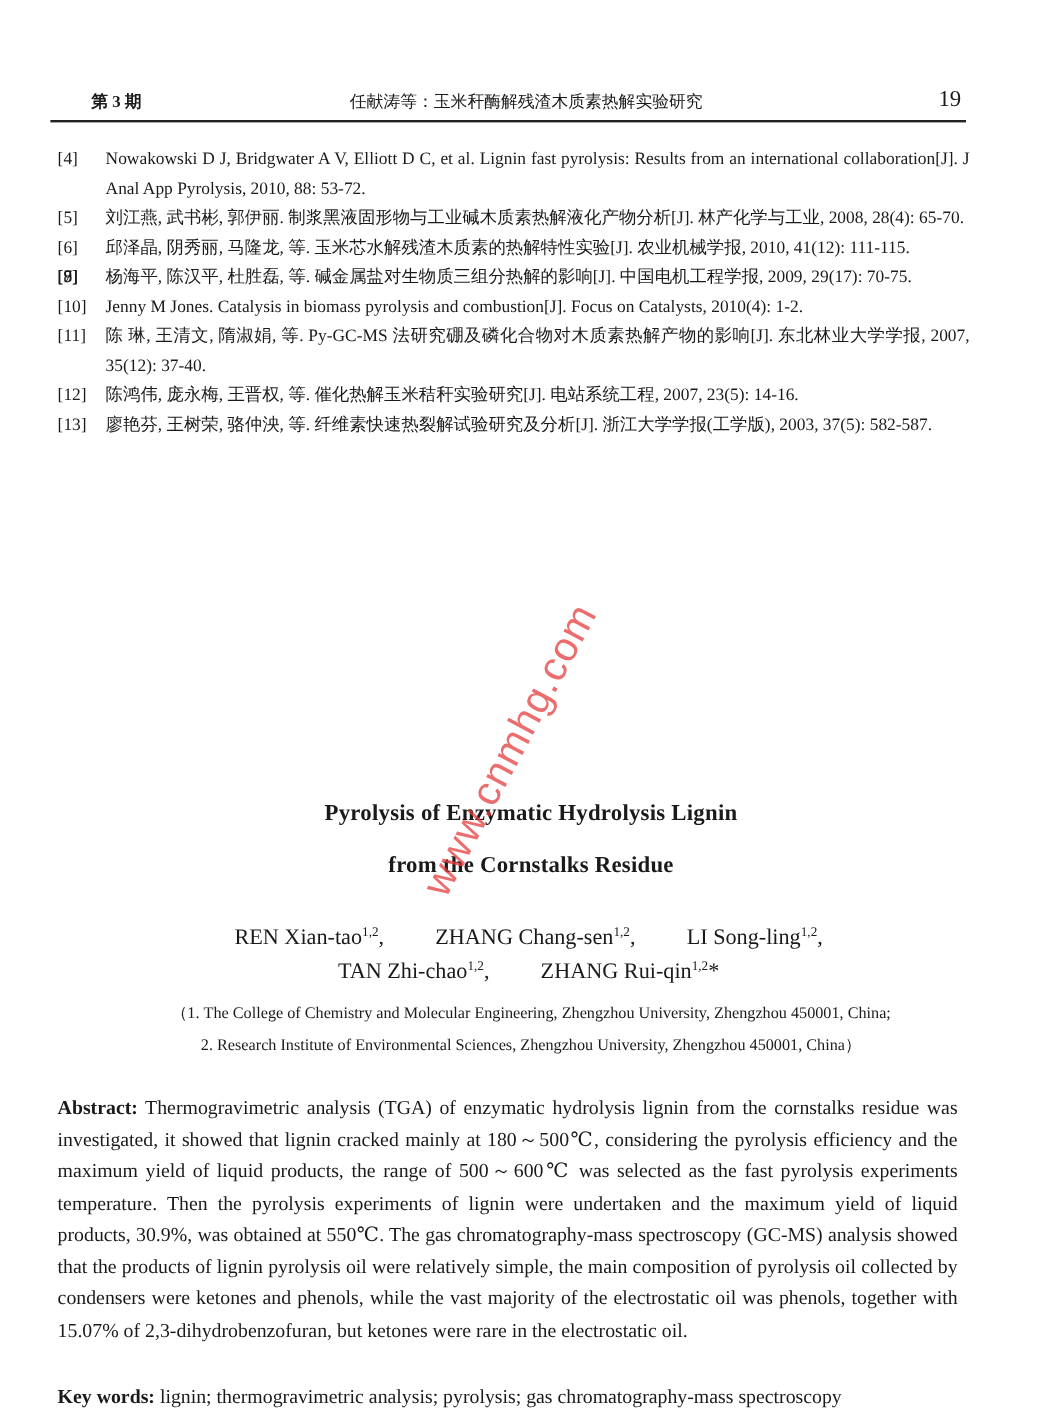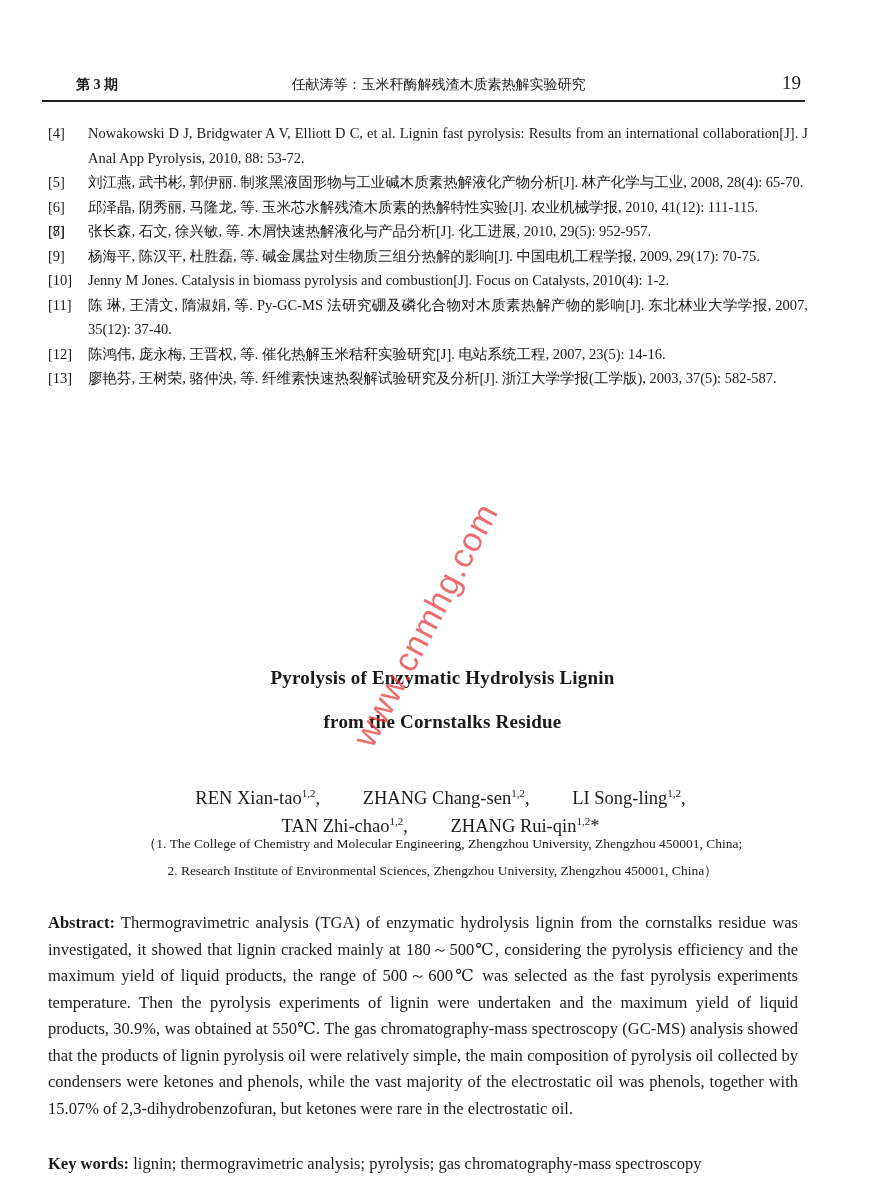--- a/index.html
+++ b/index.html
@@ -21,21 +21,21 @@
   }
   .refs { position: absolute; left: 48px; width: 760px; top: 121px; font-size: 14.5px; }
   .ref { position: relative; padding-left: 40px; line-height: 24.5px; text-align: justify; margin-bottom: 0; }
   .ref .num { position: absolute; left: 0; top: 0; }
   .title {
     position: absolute; left: 0; right: 0; top: 656px; text-align: center;
     font-size: 19px; font-weight: bold; line-height: 44px; letter-spacing: 0.2px;
   }
   .authors {
     position: absolute; left: 0; right: 4px; top: 768px; text-align: center;
-    font-size: 18.5px; line-height: 28px; margin-top: 16px;
+    font-size: 18.5px; line-height: 28px;
   }
   .authors span.author { display: inline-block; }
   .authors .gap { display: inline-block; width: 38px; }
   .authors sup { font-size: 11px; vertical-align: 7px; line-height: 0; }
   .affil {
     position: absolute; left: 0; right: 0; top: 830px; text-align: center;
     font-size: 13.5px; line-height: 27px;
   }
   .abstract {
     position: absolute; left: 48px; width: 750px; top: 910px;
@@ -63,21 +63,21 @@
   <div class="running-title">任献涛等：玉米秆酶解残渣木质素热解实验研究</div>
   <span class="page-num">19</span>
 </div>
 <div class="header-rule"></div>
 
 <div class="refs" id="refs">
     <div class="ref"><span class="num">[4]</span><span>Nowakowski D J, Bridgwater A V, Elliott D C, et al. Lignin fast pyrolysis: Results from an international collaboration[J]. J Anal App Pyrolysis, 2010, 88: 53-72.</span></div>
     <div class="ref"><span class="num">[5]</span><span>刘江燕, 武书彬, 郭伊丽. 制浆黑液固形物与工业碱木质素热解液化产物分析[J]. 林产化学与工业, 2008, 28(4): 65-70.</span></div>
     <div class="ref"><span class="num">[6]</span><span>邱泽晶, 阴秀丽, 马隆龙, 等. 玉米芯水解残渣木质素的热解特性实验[J]. 农业机械学报, 2010, 41(12): 111-115.</span></div>
     <div class="ref"><span class="num">[7]</span></div>
-    <div class="ref"><span class="num">[8]</span><span>张长森, 石文, 徐兴敏, 等. 木屑快速热解液化与产品分析[J]. 化工进展, 2010, 29(5): 952-957.</span></div>
+    <div class="ref"><span class="num">[8]</span></div>
     <div class="ref"><span class="num">[9]</span><span>杨海平, 陈汉平, 杜胜磊, 等. 碱金属盐对生物质三组分热解的影响[J]. 中国电机工程学报, 2009, 29(17): 70-75.</span></div>
     <div class="ref"><span class="num">[10]</span><span>Jenny M Jones. Catalysis in biomass pyrolysis and combustion[J]. Focus on Catalysts, 2010(4): 1-2.</span></div>
     <div class="ref"><span class="num">[11]</span><span>陈 琳, 王清文, 隋淑娟, 等. Py-GC-MS 法研究硼及磷化合物对木质素热解产物的影响[J]. 东北林业大学学报, 2007, 35(12): 37-40.</span></div>
     <div class="ref"><span class="num">[12]</span><span>陈鸿伟, 庞永梅, 王晋权, 等. 催化热解玉米秸秆实验研究[J]. 电站系统工程, 2007, 23(5): 14-16.</span></div>
     <div class="ref"><span class="num">[13]</span><span>廖艳芬, 王树荣, 骆仲泱, 等. 纤维素快速热裂解试验研究及分析[J]. 浙江大学学报(工学版), 2003, 37(5): 582-587.</span></div>
   </div>
 
 <div class="title">
   <div>Pyrolysis of Enzymatic Hydrolysis Lignin</div>
   <div>from the Cornstalks Residue</div>

